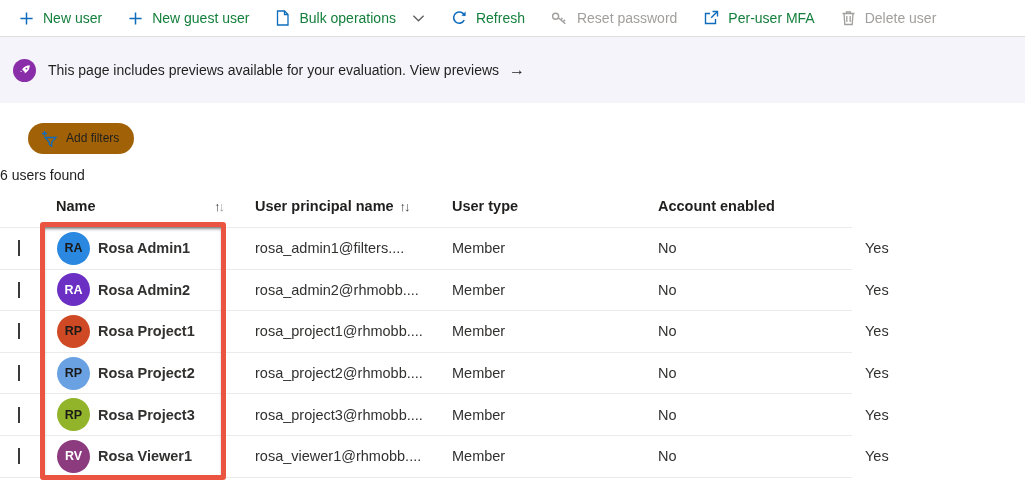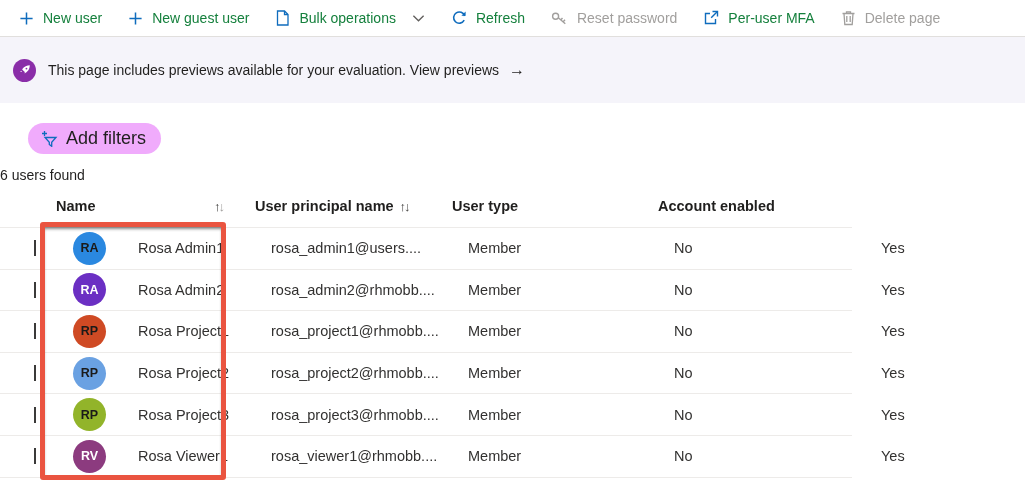--- a/index.html
+++ b/index.html
@@ -67,62 +67,62 @@
   }
   .searchbox .search-text { margin-left: 9px; font-size: 14.5px; color: #201f1e; }
   .caret { width: 1px; height: 17px; background: #000; margin-left: 1px; }
   .search-clear { margin-left: auto; display: flex; align-items: center; cursor: pointer; }
   .addfilters {
     margin-left: 18px;
     height: 31px;
     padding: 0 15px 0 12px;
     border: none;
     border-radius: 16px;
-    background: #f0abfc;
+    background: #a16207;
     display: flex; align-items: center; gap: 8px;
-    font-size: 18px; color: #201f1e;
+    font-size: 12px; color: #201f1e;
     font-family: inherit;
     cursor: pointer;
   }
   .count { margin: 13px 0 0 0; font-size: 14px; color: #201f1e; height: 18px; }
   
   .table { margin-top: 0; }
   .trow, .thead {
     display: grid;
     grid-template-columns: 48px 199px 197px 206px 207px 168px;
     align-items: center;
     width: 852px;
   }
   .thead { height: 43px; border-bottom: 1px solid #edebe9; font-weight: bold; font-size: 14.5px; }
   .thead .cell { padding-left: 8px; display: flex; align-items: center; }
   .thead .cell.name-h { justify-content: space-between; padding-right: 24px; }
   .sort-pair { font-size: 13px; letter-spacing: -2px; font-weight: normal; }
   .sort-up { color: #323130; }
   .sort-down { color: #a19f9d; }
   .sort-pair.active .sort-down { color: #484644; }
   .upn-sort { margin-left: 6px; }
-  .trow { height: 41.6px; border-bottom: 1px solid #edebe9; font-size: 14.5px; color: #323130; padding-left: 16px; }
+  .trow { height: 41.6px; border-bottom: 1px solid #edebe9; font-size: 14.5px; color: #323130; }
   .cell { padding-left: 8px; white-space: nowrap; overflow: hidden; }
   .cell-check { padding-left: 18px; }
   .checkbox {
     width: 18px; height: 18px;
     border: 1.5px solid #3b3a39;
     border-radius: 4px;
     background: #fff;
     cursor: pointer;
   }
   .cell-name { display: flex; align-items: center; padding-left: 9px; }
   .avatar {
     width: 33px; height: 33px;
     border-radius: 50%;
     display: flex; align-items: center; justify-content: center;
     font-size: 12.5px; font-weight: bold;
     flex: 0 0 auto;
   }
-  .uname { margin-left: 32px; }
+  .uname { margin-left: 8px; font-weight: bold; }
   
   .annotation {
     position: absolute;
     left: 40px; top: 222px;
     width: 186px; height: 258px;
     border: 5px solid #ea5440;
     border-radius: 3px;
     box-shadow: inset 0 3px 3px -1px rgba(40,40,40,0.55);
     pointer-events: none;
     z-index: 5;
@@ -190,21 +190,21 @@
         </svg>
     </span>
     <span>Per-user MFA</span>
   </div>
   <div class="tb-item disabled">
     <span class="tb-icon">
       <svg width="15" height="16" viewBox="0 0 15 16">
           <path d="M1.5 3.5h12M5.5 3.5V1.8h4v1.7M3 3.5l.8 11h7.4l.8-11M5.8 6v6M9.2 6v6" fill="none" stroke="#a19f9d" stroke-width="1.3"></path>
         </svg>
     </span>
-    <span>Delete page</span>
+    <span>Delete user</span>
   </div>
 </div>
 
 <div class="banner">
   <span class="banner-icon">
     <svg width="13" height="13" viewBox="0 0 16 16">
         <path d="M14.5 1.5c-3.2.1-5.7 1.1-7.5 2.9L5.4 6c-.3.3-.3.7 0 1l3.6 3.6c.3.3.7.3 1 0l1.6-1.6c1.8-1.8 2.8-4.3 2.9-7.5z" fill="#fff"></path>
         <path d="M4.6 8.2 2.4 9.4l2 .4zM7.8 11.4l1.2-2.2.4 2z" fill="#fff"></path>
         <circle cx="10.4" cy="5.6" r="1.1" fill="#8a2da8"></circle>
       </svg>
@@ -245,21 +245,21 @@
         <span>Account enabled</span>
       </div>
   </div>
 
   <div class="trow">
     <div class="cell cell-check"><span class="checkbox"></span></div>
     <div class="cell cell-name">
       <span class="avatar" style="background: rgb(42, 136, 224); color: rgb(27, 26, 25);">RA</span>
       <span class="uname">Rosa Admin1</span>
     </div>
-    <div class="cell">rosa_admin1@users....</div>
+    <div class="cell">rosa_admin1@filters....</div>
     <div class="cell">Member</div>
     <div class="cell">No</div>
     <div class="cell">Yes</div>
   </div>
 
   <div class="trow">
     <div class="cell cell-check"><span class="checkbox"></span></div>
     <div class="cell cell-name">
       <span class="avatar" style="background: rgb(107, 47, 195); color: rgb(255, 255, 255);">RA</span>
       <span class="uname">Rosa Admin2</span>

